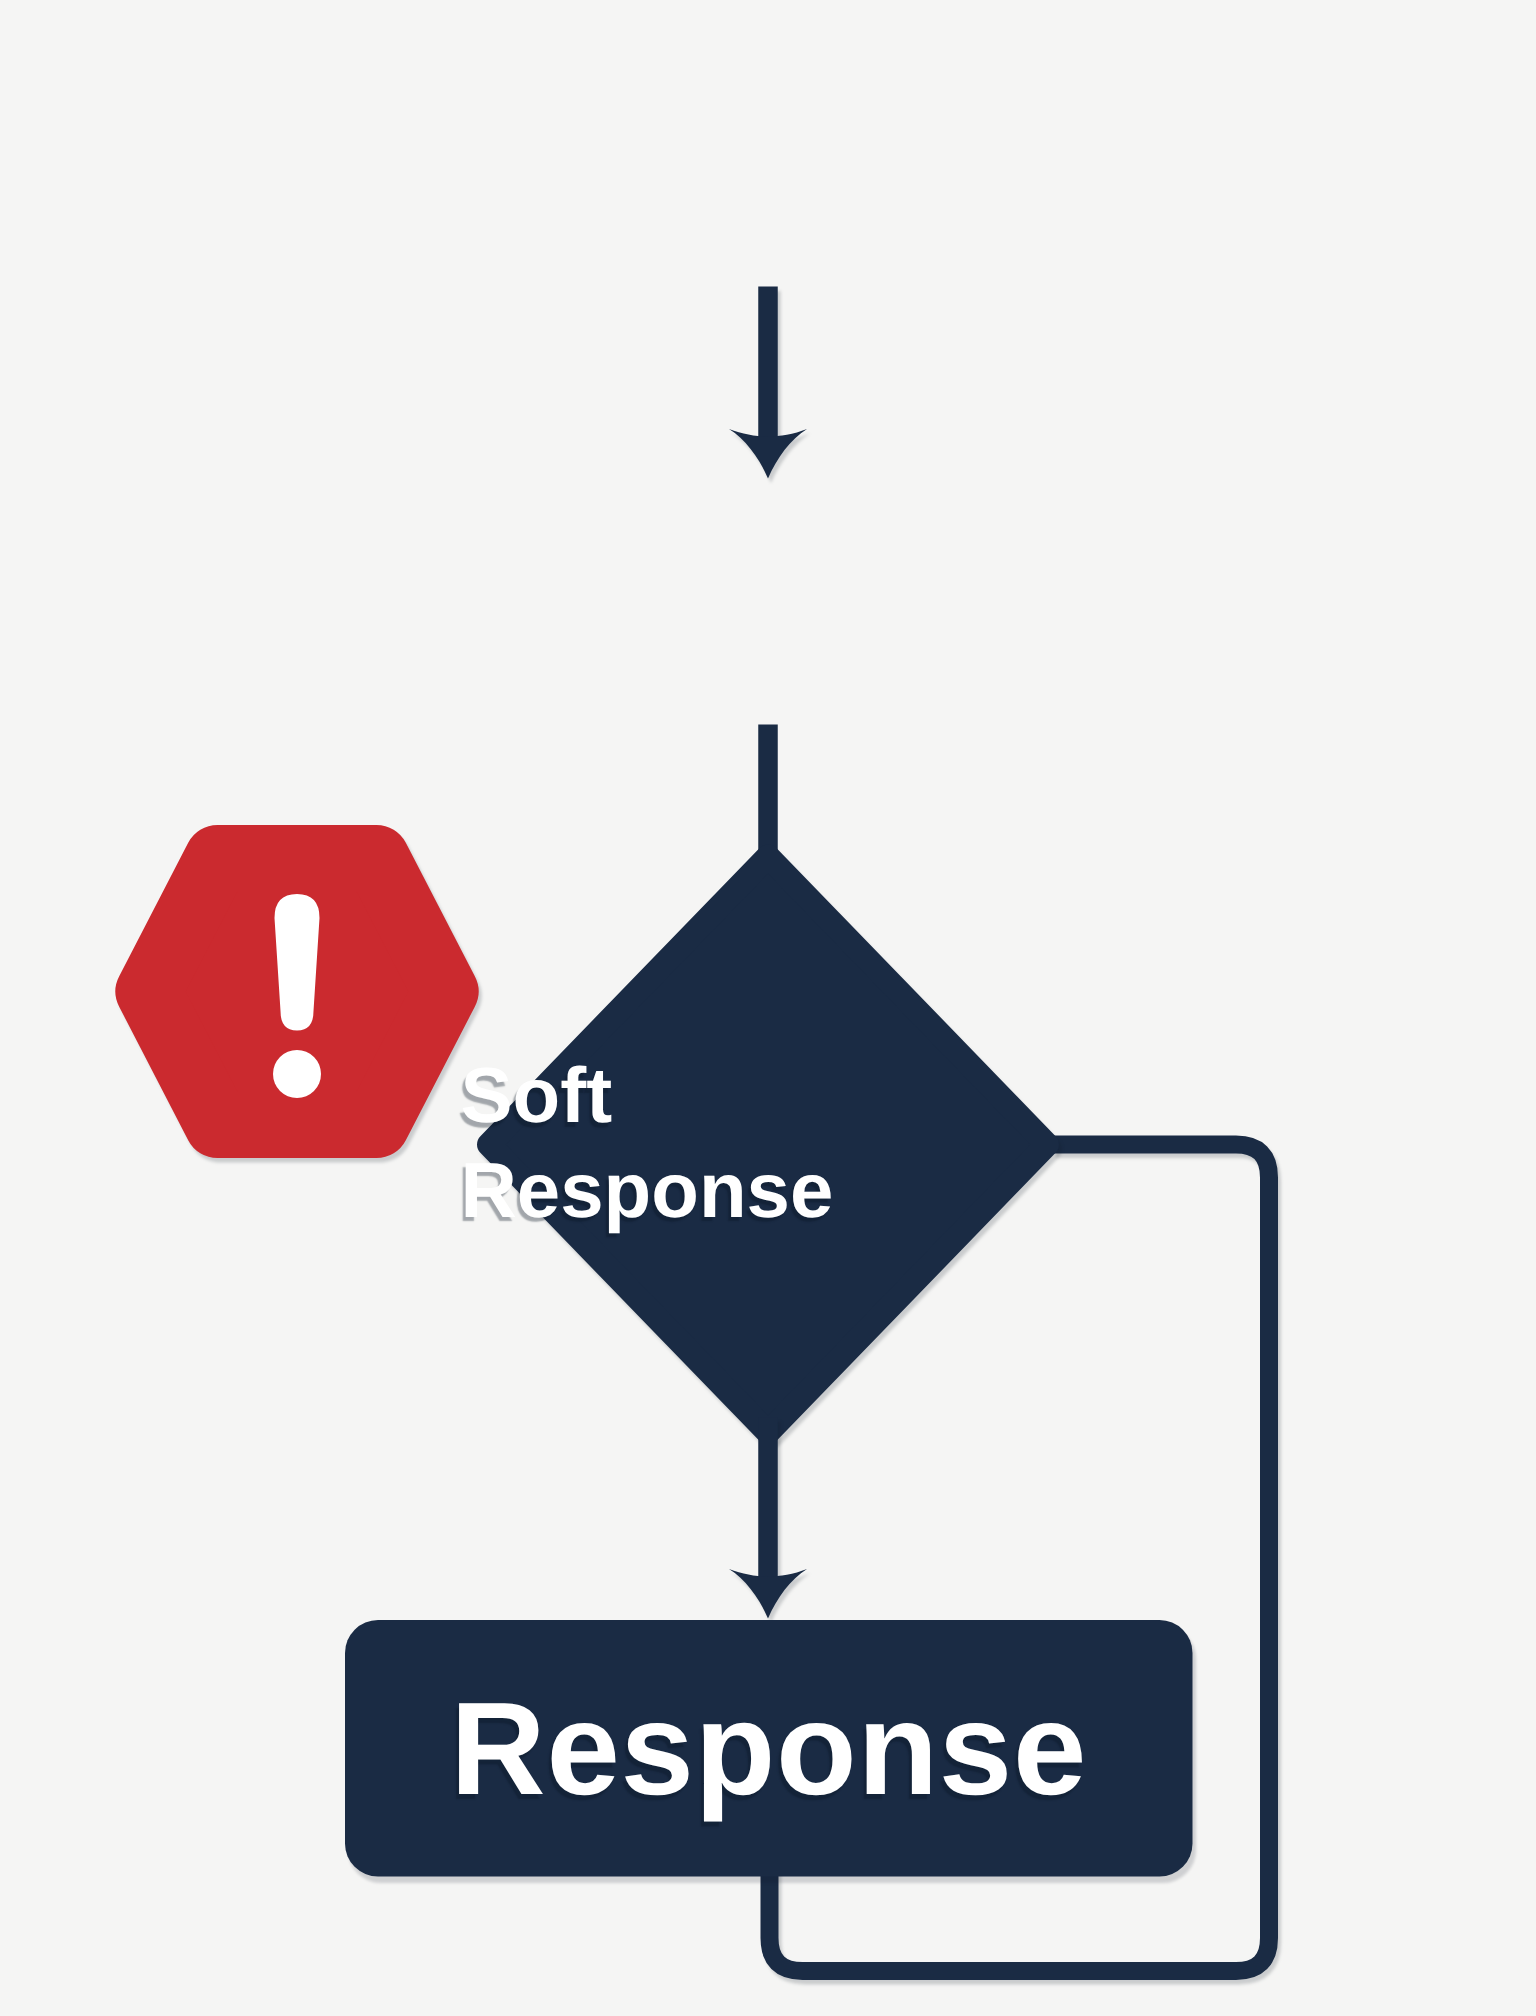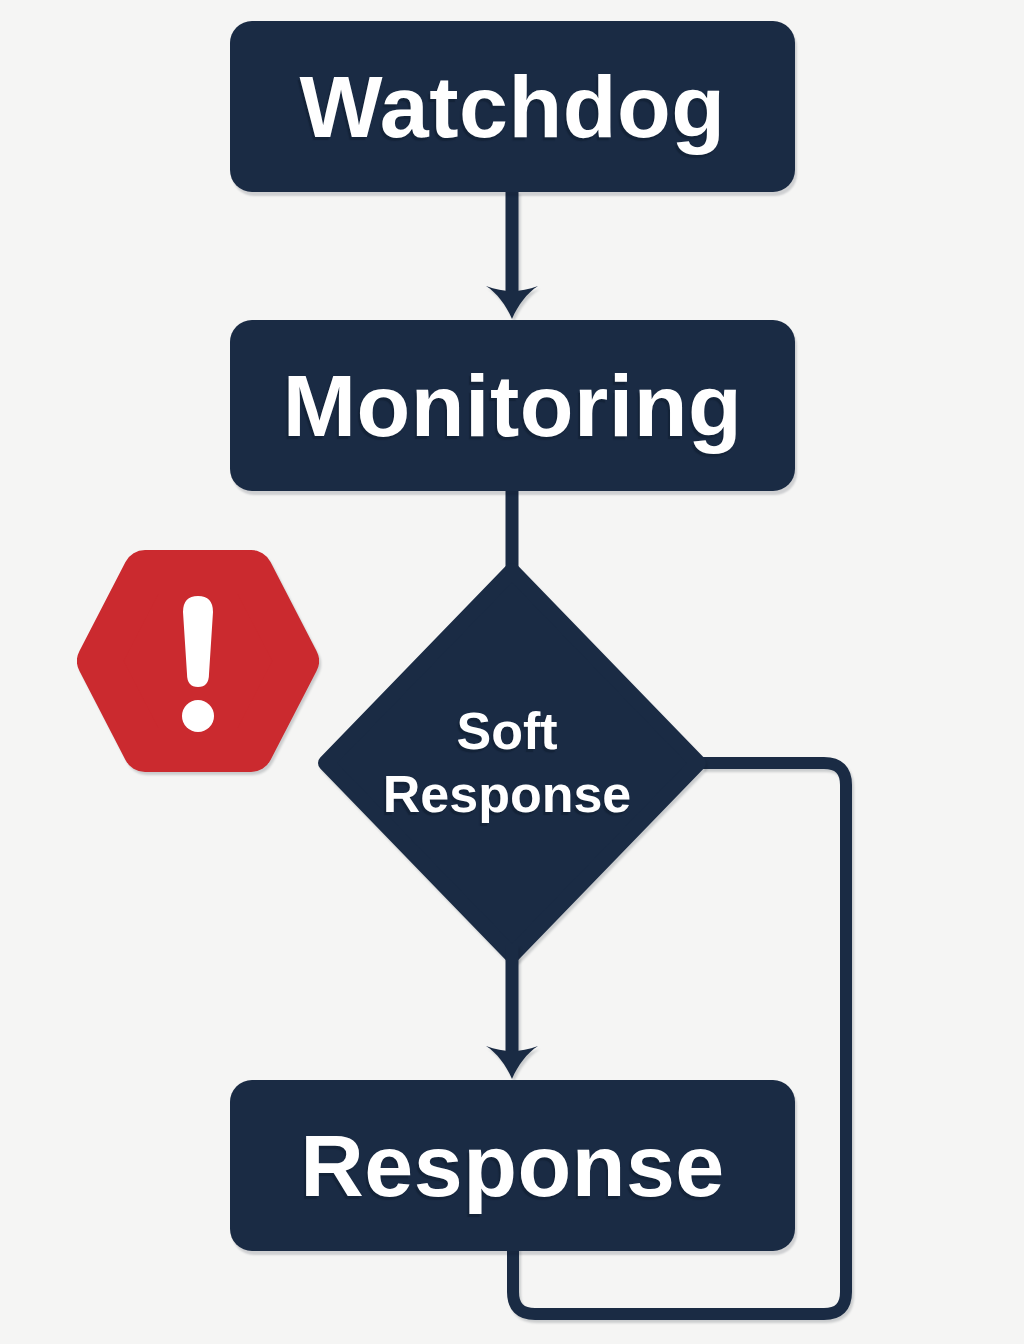--- a/index.html
+++ b/index.html
@@ -44,21 +44,21 @@
   }
   .node-watchdog   { top: 21px;   }
   .node-monitoring { top: 320px;  }
   .node-response   { top: 1080px; text-align: center; }
   .decision-label {
     position: absolute;
     left: 307px; top: 563px;
     width: 400px; height: 400px;
     display: flex;
     flex-direction: column;
-    align-items: center;
+    align-items: flex-start;
     justify-content: center;
     z-index: 2;
     pointer-events: none;
   }
   .decision-line {
     color: #ffffff;
     font-size: 52px;
     font-weight: 700;
     line-height: 63px;
     text-shadow: -2px 3px 1px rgba(10, 20, 35, 0.35);
@@ -89,27 +89,21 @@
       <path fill="#1a2b44" d="M512,1079 C506,1065 497,1053 486,1046 C495,1049.5 504,1051 512,1051 C520,1051 529,1049.5 538,1046 C527,1053 518,1065 512,1079 Z"></path>
     </g>
 
     <g class="shape-shadow">
       <polygon points="145,572 251,572 297,661 251,750 145,750 99,661" fill="#cb2a2f" stroke="#cb2a2f" stroke-width="44" stroke-linejoin="round"></polygon>
       <path fill="#ffffff" d="M183,612 Q183,596 198,596 Q213,596 213,612 L209,674 Q209,687 198,687 Q187,687 187,674 Z"></path>
       <circle fill="#ffffff" cx="198" cy="716" r="16"></circle>
     </g>
   </svg>
 
-  <div class="flow-node node-watchdog">
-    <span class="node-label">Watchdog</span>
-  </div>
 
-  <div class="flow-node node-monitoring">
-    <span class="node-label">Monitoring</span>
-  </div>
 
   <div class="decision-label">
     <span class="decision-line">Soft</span>
     <span class="decision-line">Response</span>
   </div>
 
   <div class="flow-node node-response">
     <span class="node-label">Response</span>
   </div>
 

